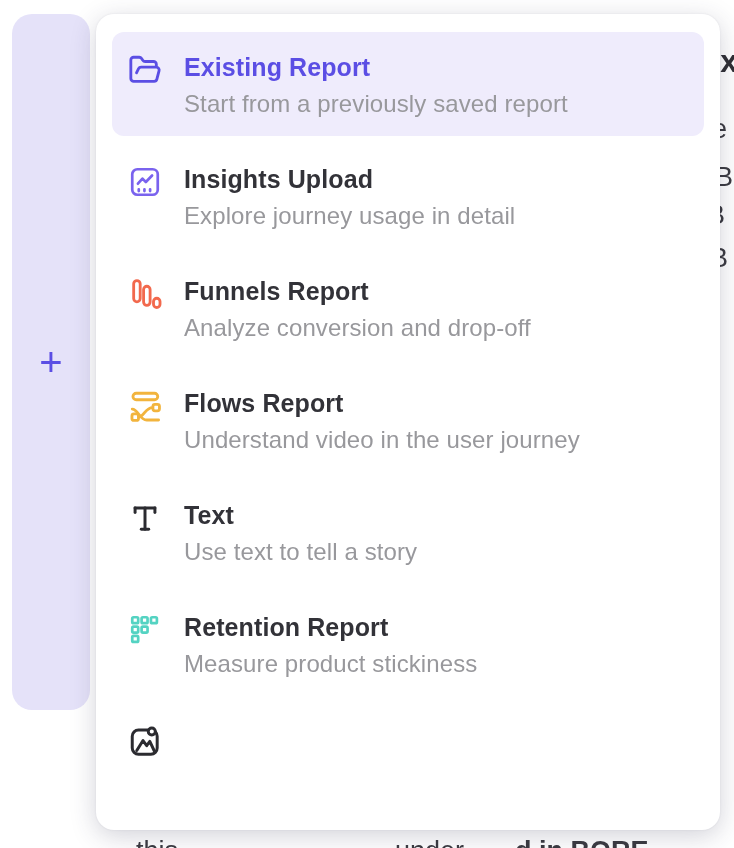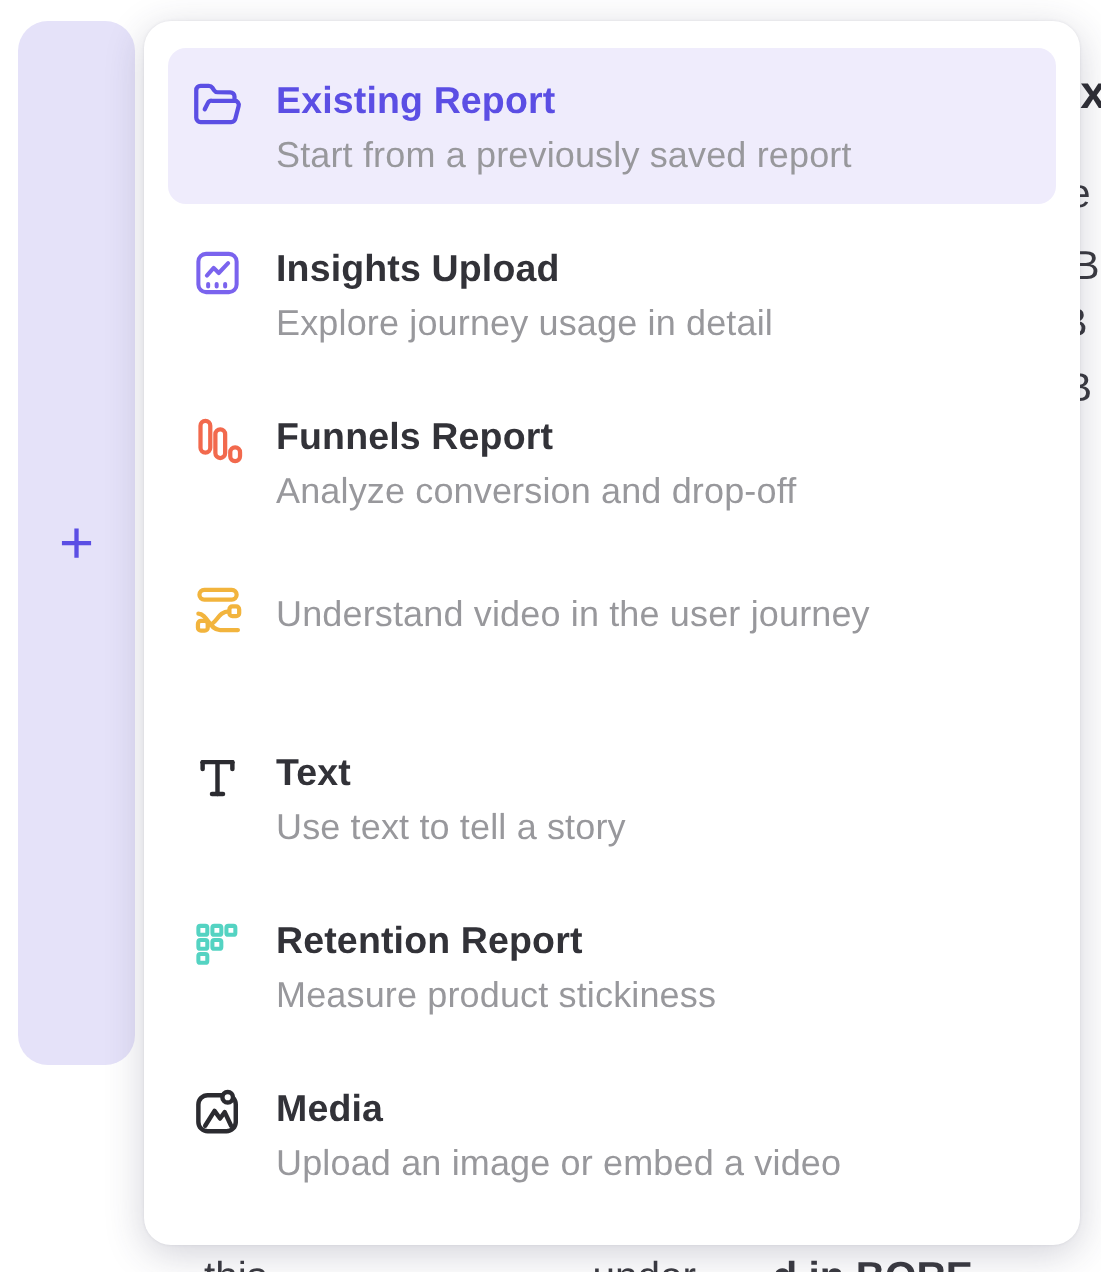--- a/index.html
+++ b/index.html
@@ -157,20 +157,21 @@
     <span class="mi-icon">
       <svg viewBox="0 0 24 24" fill="none" stroke="#f2b43d" stroke-width="2" stroke-linecap="round" stroke-linejoin="round">
         <rect x="3.5" y="3" width="17.5" height="4.6" rx="2.3"></rect>
         <rect x="17.6" y="10.8" width="4.6" height="4.6" rx="1.4"></rect>
         <rect x="2.8" y="17.6" width="4.6" height="4.6" rx="1.4"></rect>
         <path d="M7.6 19.6 C11.6 19.6 12 13.1 17.4 13.1"></path>
         <path d="M3 14.2 C7.2 14.2 8.2 21.9 13.2 21.9 L21.6 21.9"></path>
       </svg>
     </span>
     <div class="mi-text">
+      <div class="mi-title">Flows Report</div>
       <div class="mi-sub">Understand video in the user journey</div>
     </div>
   </div>
 
   <div class="menu-item">
     <span class="mi-icon">
       <svg viewBox="0 0 24 24" fill="none" stroke="#2b2b30" stroke-width="2.1" stroke-linecap="round" stroke-linejoin="round">
         <path d="M5 5 H19"></path>
         <path d="M5 5 V8.2"></path>
         <path d="M19 5 V8.2"></path>
@@ -202,19 +203,15 @@
   </div>
 
   <div class="menu-item">
     <span class="mi-icon">
       <svg viewBox="0 0 24 24" fill="none" stroke="#2b2b30" stroke-width="2.1" stroke-linecap="round" stroke-linejoin="round">
         <rect x="3" y="3.6" width="17.6" height="17" rx="4.4"></rect>
         <path d="M6.2 18 L10.6 11 L13.2 14.6 L15.4 11.6 L18.4 18"></path>
         <circle cx="16.8" cy="4.6" r="2.5" fill="#ffffff"></circle>
       </svg>
     </span>
-    <div class="mi-text">
-      <div class="mi-title">Media</div>
-      <div class="mi-sub">Upload an image or embed a video</div>
-    </div>
   </div>
 
 </div>
 
 </body></html>

